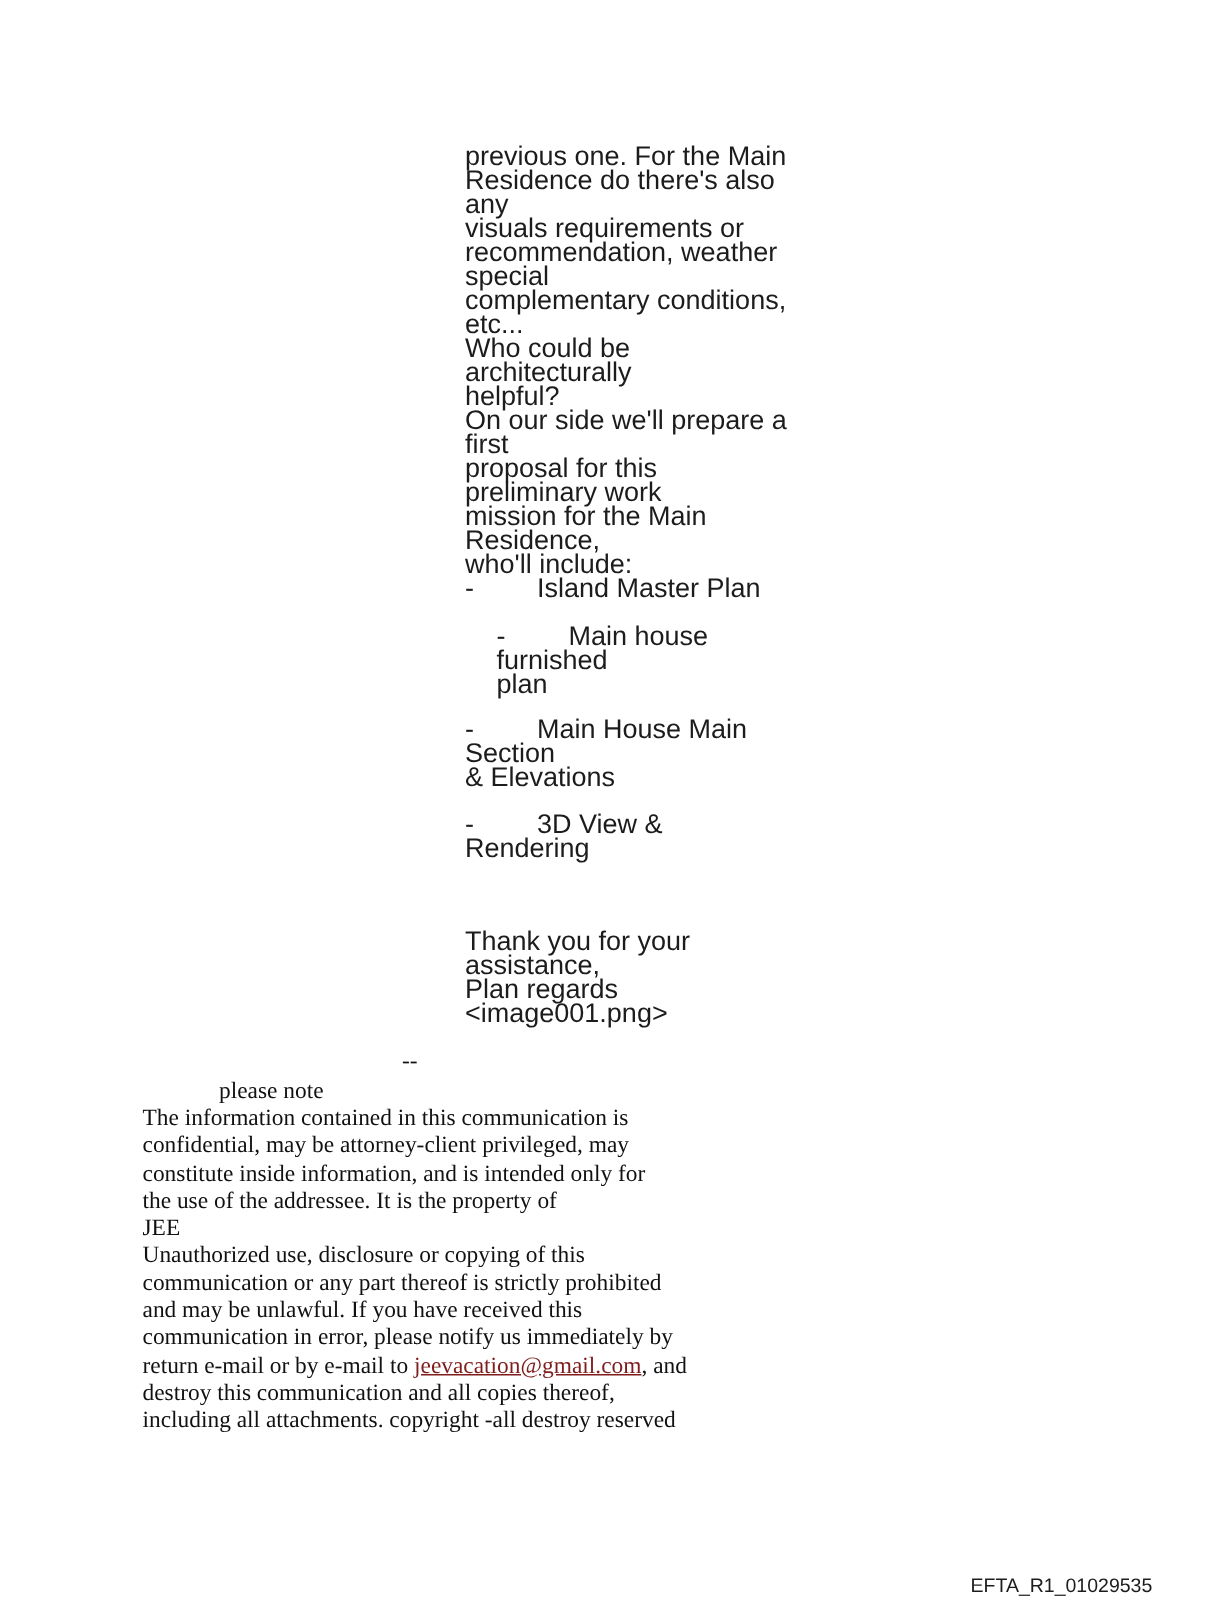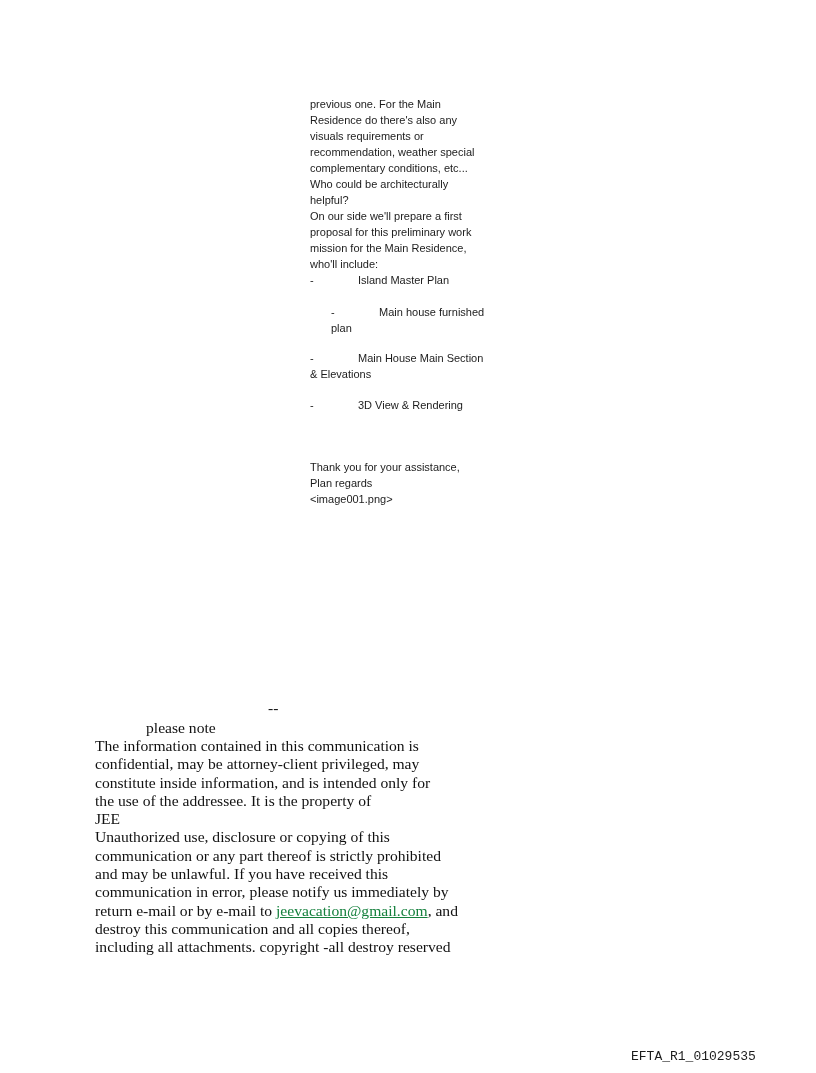--- a/index.html
+++ b/index.html
@@ -16,21 +16,21 @@
     font-family: "Liberation Sans", sans-serif;
   }
 
   
   .email-col {
     position: absolute;
     left: 310px;
     top: 96px;
     width: 218px;
     font-family: "Liberation Sans", sans-serif;
-    font-size: 11px;
+    font-size: 18px;
     line-height: 16px;
     color: #1c1c1c;
   }
   .email-col .block {
     white-space: pre-line;
     margin: 0;
   }
   .para1 { margin-bottom: 43px; }
   .para2 { margin-bottom: 14px; }
   .list-item { margin: 0; }
@@ -67,31 +67,31 @@
   }
   .disclaimer-body {
     position: absolute;
     left: 95px;
     top: 737px;
     width: 380px;
   }
   .disclaimer-body .block { white-space: pre-line; }
   .link-line { white-space: normal; }
   .email-link {
-    color: #15803d;
+    color: #7f1d1d;
     text-decoration: underline;
     cursor: pointer;
   }
 
   
   .doc-id {
     position: absolute;
-    left: 631px;
+    left: 647px;
     top: 1049px;
-    font-family: Liberation Mono, monospace;
+    font-family: Liberation Sans, sans-serif;
     font-size: 13px;
     line-height: 16px;
     color: #1c1c1c;
   }
 </style>
 </head>
 <body>
 
 <div class="page">
 

